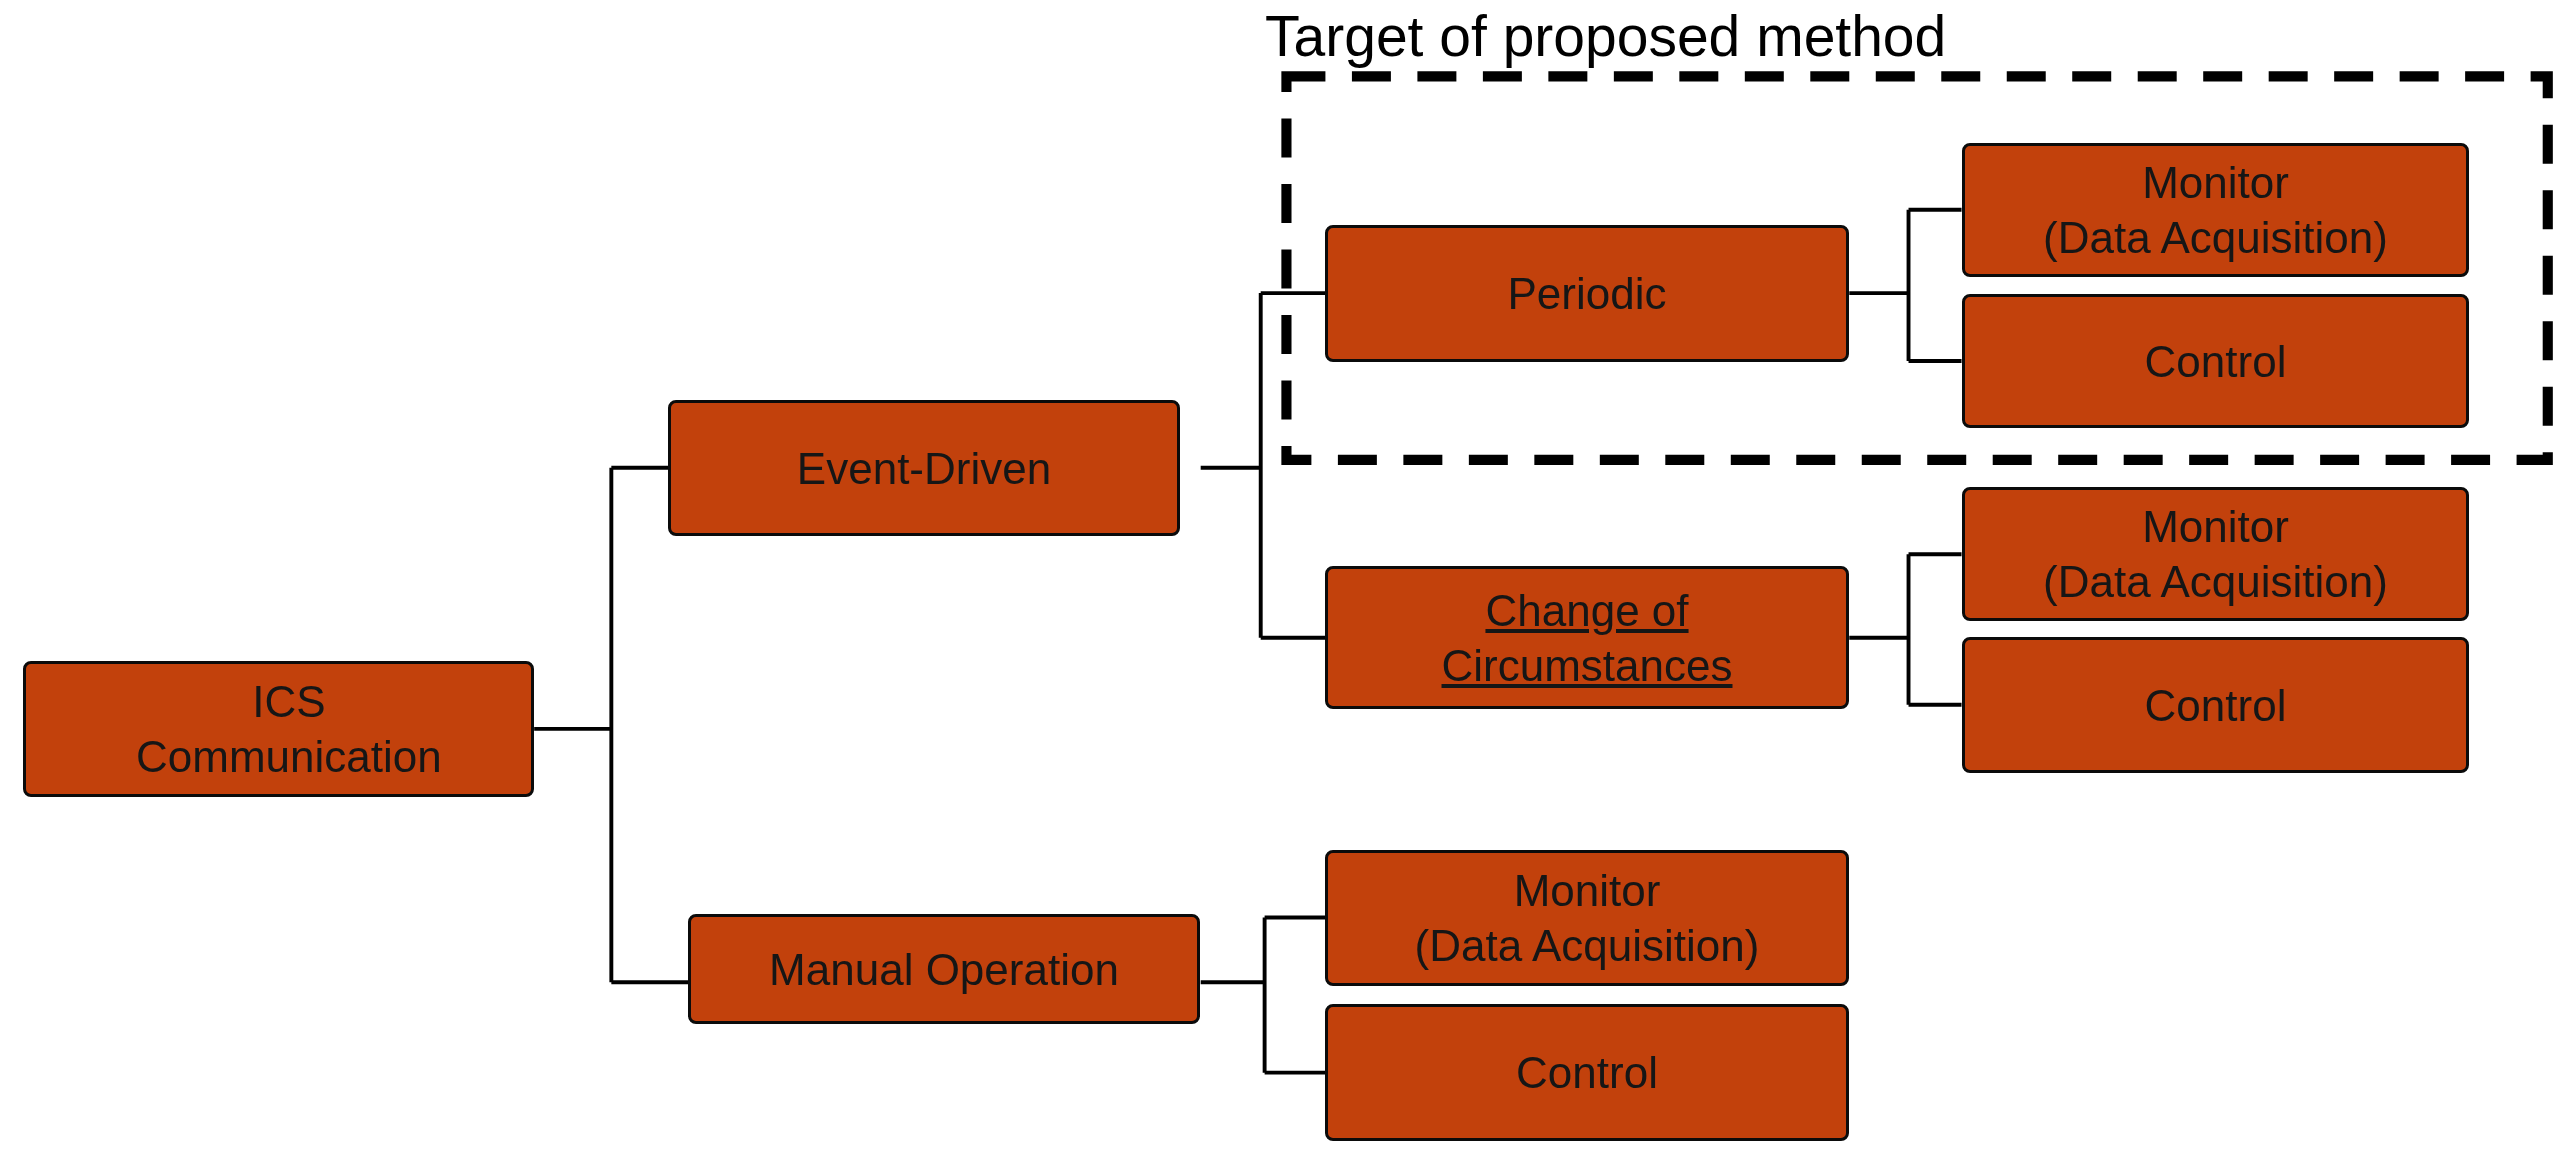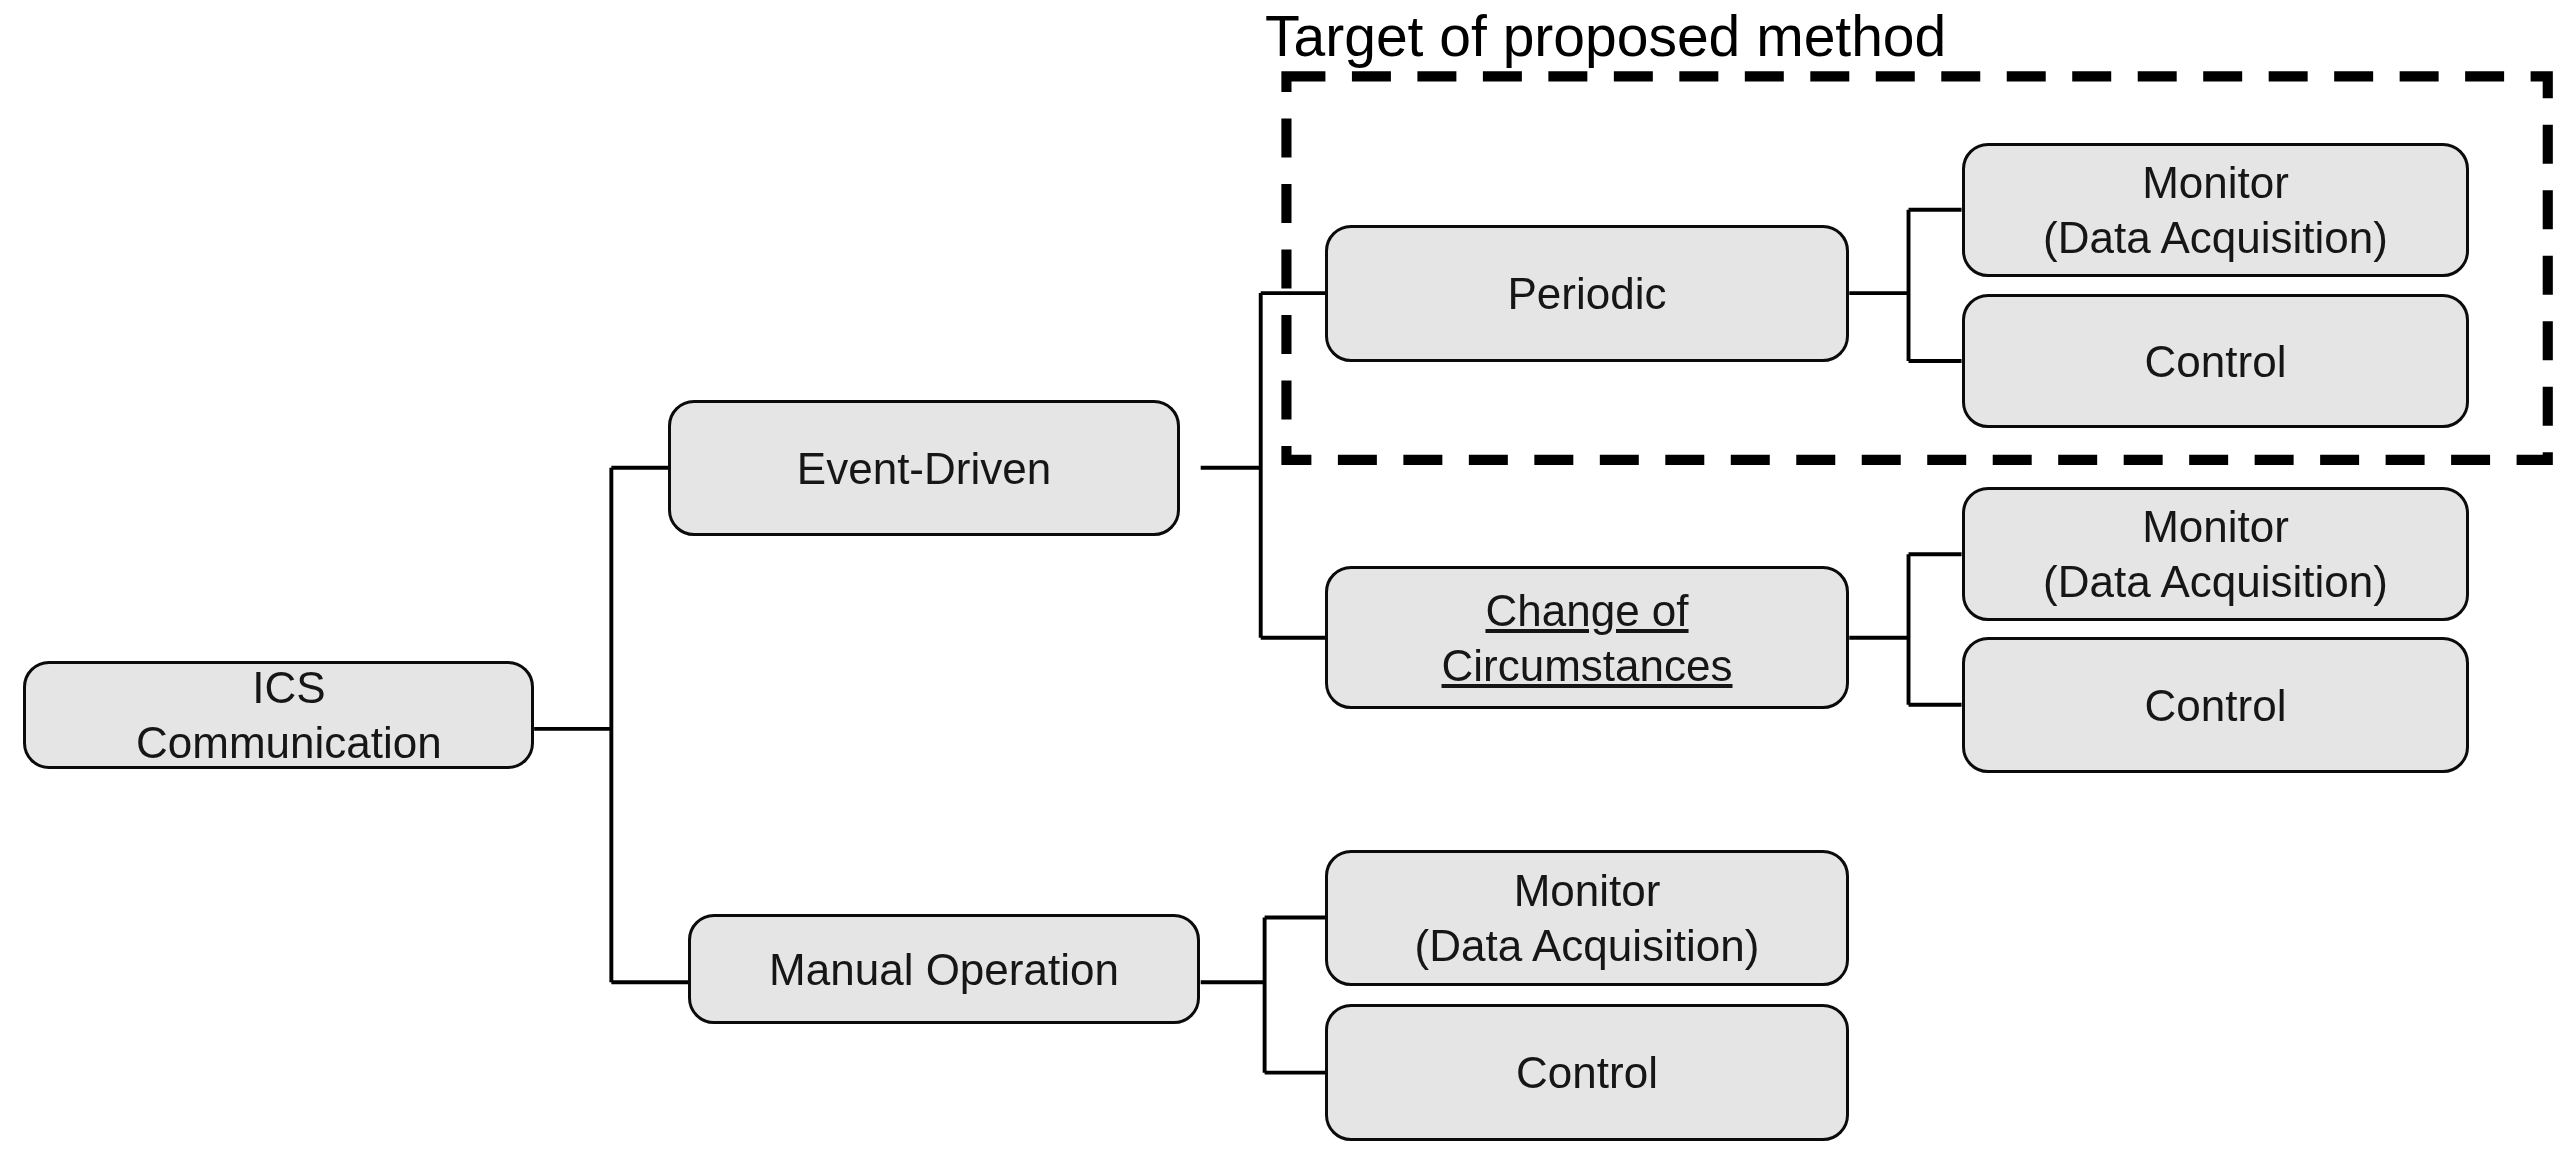--- a/index.html
+++ b/index.html
@@ -18,23 +18,23 @@
   .connector-layer {
     position: absolute;
     left: 0;
     top: 0;
     width: 2576px;
     height: 1167px;
   }
   .node {
     position: absolute;
     box-sizing: border-box;
-    background: #e5e5e5;
+    background: #c2410c;
     border: 3.1px solid #0b0b0b;
-    border-radius: 26px;
+    border-radius: 8px;
     display: flex;
     align-items: center;
     justify-content: center;
     text-align: center;
     font-size: 44px;
     line-height: 1.25;
     color: #161616;
     white-space: pre-line;
   }
   .annotation-title {
@@ -63,21 +63,21 @@
 
     <path d="M2372 376 H2448 M2448 269 V463 M2448 269 H2516 M2448 463 H2516"></path>
 
     <path d="M2372 818 H2448 M2448 711 V904 M2448 711 H2516 M2448 904 H2516"></path>
 
     <path d="M1540 1260 H1622 M1622 1177 V1376 M1622 1177 H1700 M1622 1376 H1700"></path>
   </svg>
 
   <div class="annotation-title">Target of proposed method</div>
 
-  <div class="node" style="left:23.4px;  top:661px;  width:511px; height:108px;padding-left:20px;">ICS
+  <div class="node" style="left:23.4px;  top:661px;  width:511px; height:136px;padding-left:20px;">ICS
 Communication</div>
 
   <div class="node" style="left:668px; top:400px;  width:512px; height:136px;">Event-Driven</div>
 
   <div class="node" style="left:688px; top:914px; width:512px; height:110px;">Manual Operation</div>
 
   <div class="node" style="left:1325px; top:225px; width:524px; height:137px;">Periodic</div>
 
   <div class="node" style="left:1325px; top:566px; width:524px; height:143px;text-decoration:underline;">Change of
 Circumstances</div>

